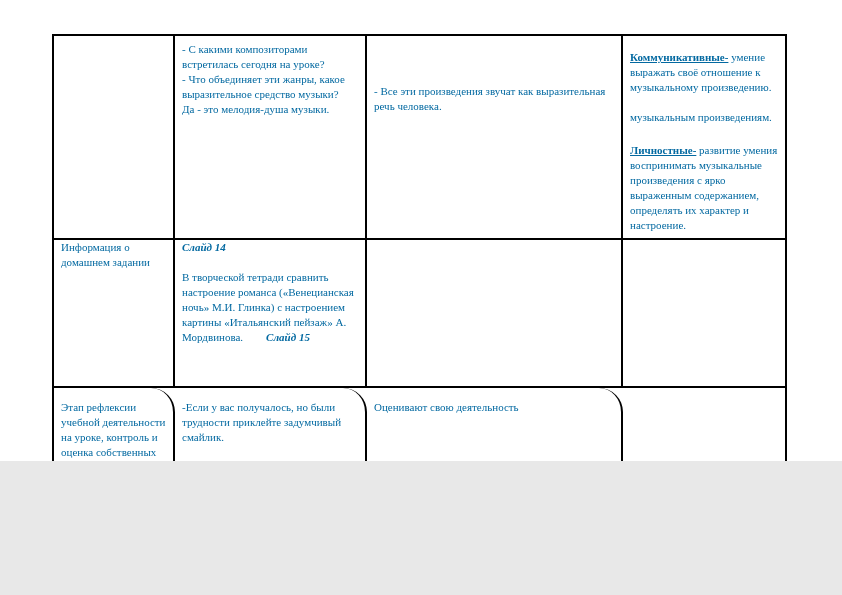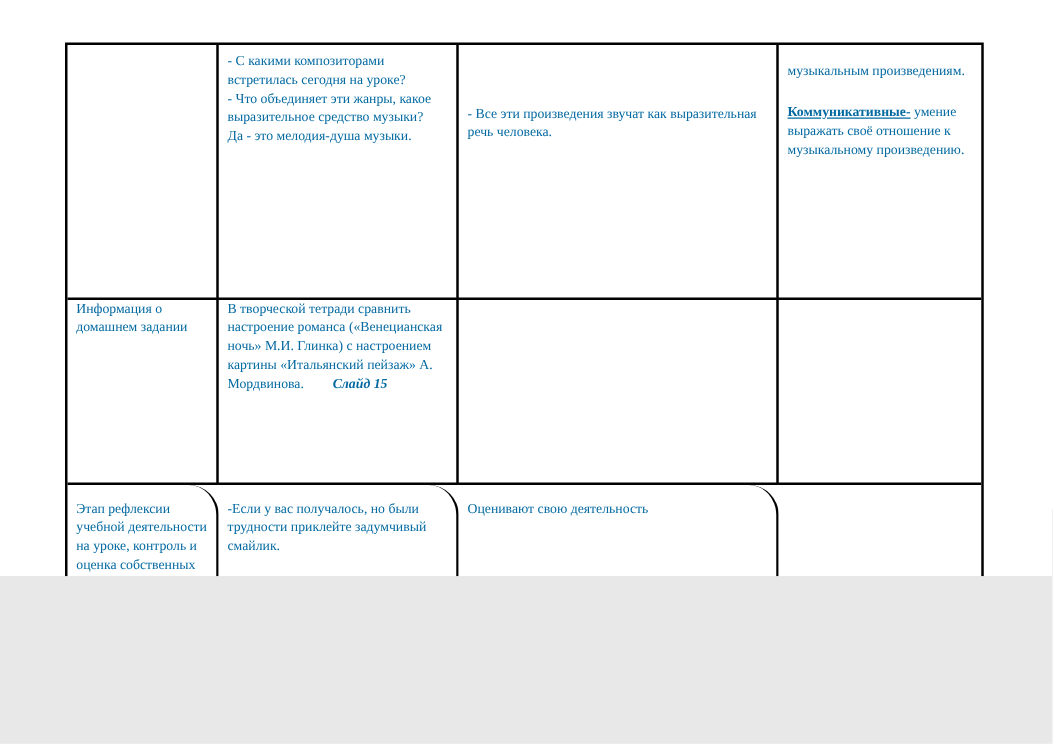--- a/index.html
+++ b/index.html
@@ -68,31 +68,35 @@
 
     <div class="cell prelines">- С какими композиторами встретилась сегодня на уроке?
 - Что объединяет эти жанры, какое выразительное средство музыки?
 Да - это мелодия-душа музыки.</div>
 
     <div class="cell pt-col3-r1">
       <p>- Все эти произведения звучат как выразительная речь человека.</p>
     </div>
 
     <div class="cell last-col pt-col4-r1">
+      <p>
+        <span class="bold-underline">Коммуникативные-</span><span> умение выражать своё отношение к музыкальному произведению.</span>
+      </p>
       <p style="margin-bottom: 18px;">музыкальным произведениям.</p>
       <p>
-        <span class="bold-underline">Коммуникативные-</span><span> умение выражать своё отношение к музыкальному произведению.</span>
+        <span class="bold-underline">Личностные-</span><span> развитие умения воспринимать музыкальные произведения с ярко выраженным содержанием, определять их характер и настроение.</span>
       </p>
     </div>
 
     <div class="cell pt-row2">
       <p>Информация о домашнем задании</p>
     </div>
 
     <div class="cell pt-row2">
+      <p class="slide-ref">Слайд 14</p>
       <p>
         <span>В творческой тетради сравнить настроение романса («Венецианская ночь» М.И. Глинка) с настроением картины «Итальянский пейзаж» А. Мордвинова.</span><span class="slide-ref-inline">Слайд 15</span>
       </p>
     </div>
 
     <div class="cell"></div>
     <div class="cell last-col"></div>
 
     <div class="cell last-row pt-row3">
       <p>Этап рефлексии учебной деятельности на уроке, контроль и оценка собственных учебных действий</p>

